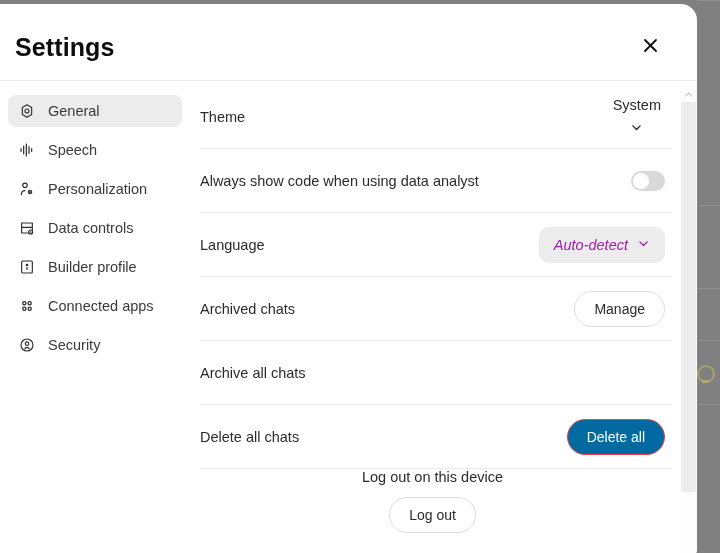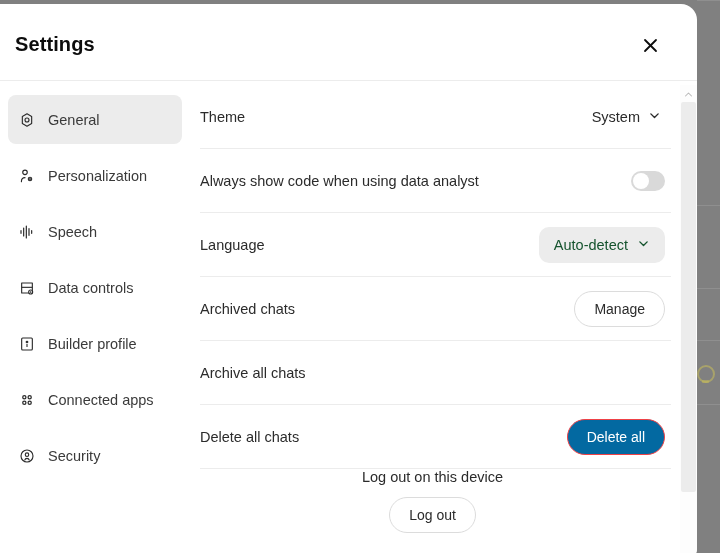--- a/index.html
+++ b/index.html
@@ -59,21 +59,21 @@
   
   #modal-header {
     position: relative;
     height: 77px;
     border-bottom: 1px solid #ececec;
   }
   #page-title {
     position: absolute;
     left: 55px;
     top: 29px;
-    font-size: 20px;
+    font-size: 25px;
     font-weight: bold;
     color: #0d0d0d;
     letter-spacing: .1px;
   }
   #close-button {
     position: absolute;
     right: 31px;
     top: 27px;
     width: 32px;
     height: 32px;
@@ -96,21 +96,21 @@
   
   #sidebar {
     width: 232px;
     flex: 0 0 232px;
     padding: 14px 10px 0 48px;
   }
   .sidebar-item {
     display: flex;
     align-items: center;
     gap: 13px;
-    height: 49px;
+    height: 32px;
     padding: 0 10px;
     margin-bottom: 7px;
     border-radius: 8px;
     cursor: pointer;
     color: #3a3a3a;
     font-size: 14.5px;
   }
   .sidebar-item.selected { background: #ececec; }
   .sidebar-item .icon {
     width: 17px;
@@ -152,33 +152,35 @@
     align-items: center;
     gap: 8px;
     font-size: 14.5px;
     color: #2b2b2b;
     background: transparent;
     border: none;
     padding: 6px 4px;
     border-radius: 8px;
     cursor: pointer;
     font-family: inherit;
+    flex-direction: column;
   }
   .filled-select {
     display: inline-flex;
     align-items: center;
     gap: 9px;
     font-size: 14.5px;
-    color: #14532d;
+    color: #a21caf;
     background: #ececec;
     border: none;
     padding: 10px 15px;
     border-radius: 10px;
     cursor: pointer;
     font-family: inherit;
+    font-style: italic;
   }
   .chev { display: block; }
 
   .toggle {
     width: 34px;
     height: 20px;
     border-radius: 10px;
     background: #d9d9d9;
     position: relative;
     cursor: pointer;
@@ -280,41 +282,41 @@
           <svg width="16" height="16" viewBox="0 0 24 24" fill="none" stroke="currentColor" stroke-width="1.7" stroke-linejoin="round">
             <path d="M12 2.6l7 4v10.8l-7 4-7-4V6.6z"></path>
             <circle cx="12" cy="12" r="3"></circle>
           </svg>
         </span>
         <span>General</span>
       </div>
 
       <div class="sidebar-item">
         <span class="icon">
-          <svg width="16" height="16" viewBox="0 0 24 24" fill="none" stroke="currentColor" stroke-width="1.7" stroke-linecap="round">
-            <circle cx="9" cy="6.5" r="3.4"></circle>
-            <path d="M3.6 20.5c0-3.4 2.4-6 5.4-6"></path>
-            <circle cx="16.5" cy="16.5" r="2.6"></circle>
-            <circle cx="16.5" cy="16.5" r="0.6" fill="currentColor"></circle>
-          </svg>
-        </span>
-        <span>Personalization</span>
-      </div>
-
-      <div class="sidebar-item">
-        <span class="icon">
           <svg width="16" height="16" viewBox="0 0 24 24" fill="none" stroke="currentColor" stroke-width="1.8" stroke-linecap="round">
             <line x1="3" y1="10" x2="3" y2="14"></line>
             <line x1="7" y1="6" x2="7" y2="18"></line>
             <line x1="11" y1="3" x2="11" y2="21"></line>
             <line x1="15" y1="7" x2="15" y2="17"></line>
             <line x1="19" y1="10" x2="19" y2="14"></line>
           </svg>
         </span>
         <span>Speech</span>
+      </div>
+
+      <div class="sidebar-item">
+        <span class="icon">
+          <svg width="16" height="16" viewBox="0 0 24 24" fill="none" stroke="currentColor" stroke-width="1.7" stroke-linecap="round">
+            <circle cx="9" cy="6.5" r="3.4"></circle>
+            <path d="M3.6 20.5c0-3.4 2.4-6 5.4-6"></path>
+            <circle cx="16.5" cy="16.5" r="2.6"></circle>
+            <circle cx="16.5" cy="16.5" r="0.6" fill="currentColor"></circle>
+          </svg>
+        </span>
+        <span>Personalization</span>
       </div>
 
       <div class="sidebar-item">
         <span class="icon">
           <svg width="16" height="16" viewBox="0 0 24 24" fill="none" stroke="currentColor" stroke-width="1.7" stroke-linejoin="round">
             <path d="M4 4.5h16v15H4z"></path>
             <line x1="4" y1="11" x2="20" y2="11"></line>
             <circle cx="17.5" cy="18" r="3" fill="#fff"></circle>
             <circle cx="17.5" cy="18" r="1.3" fill="currentColor" stroke="none"></circle>
           </svg>

